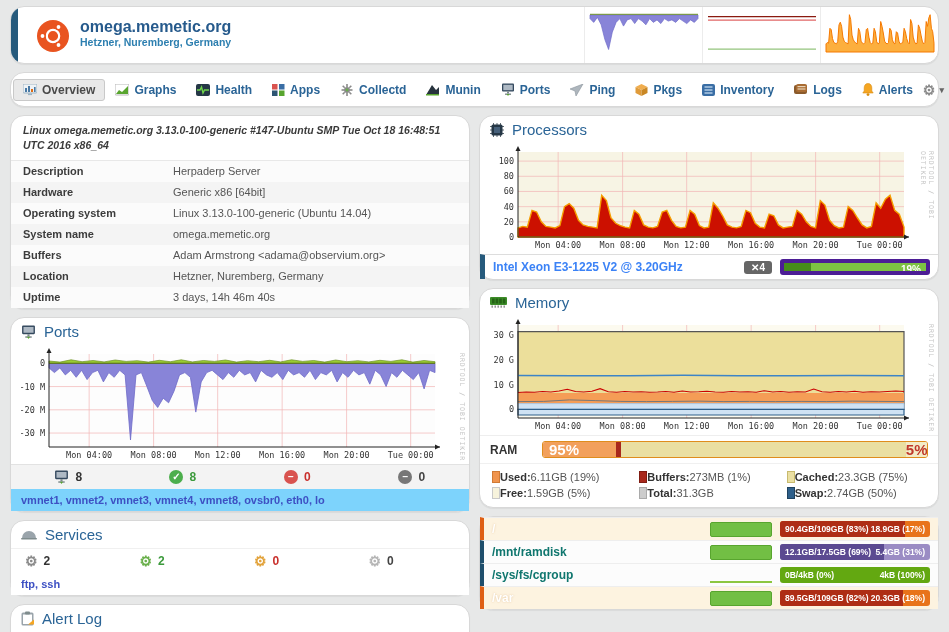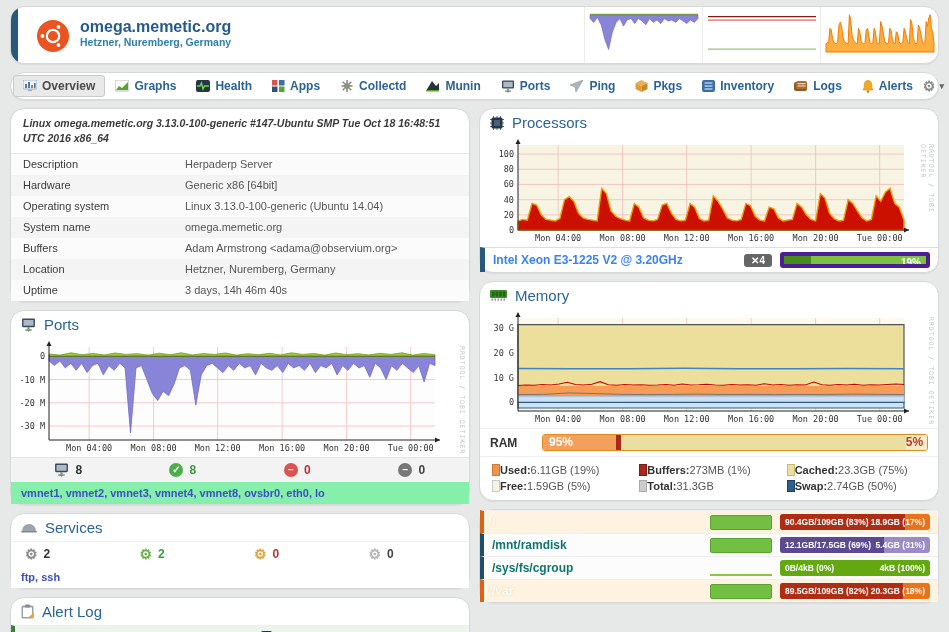--- a/index.html
+++ b/index.html
@@ -12,50 +12,50 @@
   .accent{width:7px;background:#265a7c;flex:none}
   .logo{width:34px;height:34px;margin:12px 10px 0 18px;flex:none}
   .titles{padding-top:10px;min-width:190px}
   .dev-title{font-size:16px;font-weight:bold;color:#265a8c;line-height:19px}
   .dev-sub{font-size:10.5px;font-weight:bold;color:#2d7fb0}
   .minis{margin-left:auto;display:flex;align-items:stretch}
   .mini{width:118px;border-left:1px solid #ececec;padding:2px 3px 0 3px;text-align:center}
   .mini svg{display:block;margin:0 auto}
   .mini-label{font-size:11px;font-weight:normal;color:#555;margin-top:17px}
   
-  .navbar{margin-top:8px;height:28px;display:flex;align-items:center;padding:0 2px;font-size:12px;font-weight:bold;color:#2a6496}
+  .navbar{margin-top:8px;height:35px;display:flex;align-items:center;padding:0 2px;font-size:12px;font-weight:bold;color:#2a6496}
   .nav-item{display:flex;align-items:center;gap:5px;padding:3px 9px;border-radius:3px;border:1px solid transparent;cursor:pointer;white-space:nowrap}
   .nav-item.active{background:#e9e9e9;border-color:#c9c9c9;color:#4a4a4a}
   .nav-item svg{display:block}
   .nav-right{margin-left:auto;display:flex;align-items:center;gap:4px;color:#8d8d8d;font-size:14px;padding-right:4px}
   .caret{font-size:9px;color:#666}
   
   .cols{display:flex;gap:9px;margin-top:8px;align-items:flex-start}
   .col{flex:1;min-width:0}
   .col .panel{margin-bottom:8px}
   .sec-title{display:flex;align-items:center;gap:8px;padding:5px 10px;font-size:15px;color:#2a6496}
   .sec-title svg{flex:none}
   
   .banner{padding:7px 12px;font-size:10.5px;font-weight:bold;font-style:italic;color:#3a3a3a;line-height:1.45;border-bottom:1px solid #e8e8e8}
   .sysrow{display:flex;padding:4px 12px;font-size:11px;line-height:13px}
   .sysrow:nth-child(odd){background:#f4f4f4}
   .sysrow:nth-child(even){background:#fbfbfb}
-  .syslabel{width:162px;font-weight:normal;color:#3c3c3c;flex:none}
+  .syslabel{width:150px;font-weight:bold;color:#3c3c3c;flex:none}
   .sysval{color:#555}
   
   .chartwrap{position:relative;padding:3px 12px 0 2px}
   .wm{position:absolute;right:3px;top:8px;writing-mode:vertical-rl;font-size:6.5px;color:#c4c4c4;font-family:"DejaVu Sans Mono",monospace;letter-spacing:1px}
   
   .statrow{display:flex;background:#f3f3f3;border-top:1px solid #e2e2e2;padding:5px 0}
   .stat{flex:1;display:flex;align-items:center;justify-content:center;gap:6px;font-size:12px;font-weight:bold;color:#333}
   .stat.left{justify-content:flex-start;padding-left:14px}
   .circ{width:14px;height:14px;border-radius:50%;display:flex;align-items:center;justify-content:center;color:#fff;font-size:10px;line-height:10px;flex:none}
   .circ.ok{background:#4cae4c}.circ.err{background:#d9534f}.circ.off{background:#777}
   .num-ok{color:#3c9a3c}.num-err{color:#c9302c}.num-off{color:#444}
-  .linksrow{padding:5px 10px;font-size:11px;font-weight:bold;color:#3d50c3;background:#86efac}
+  .linksrow{padding:5px 10px;font-size:11px;font-weight:bold;color:#3d50c3;background:#7dd3fc}
   .gear{font-size:14px;line-height:14px}
   .gear.g-def{color:#8b8b8b}.gear.g-ok{color:#6ab04c}.gear.g-warn{color:#e2a33c}.gear.g-off{color:#b5b5b5}
   
   .alertrow{display:flex;align-items:center;font-size:11px;padding:4px 8px;border-left:4px solid;border-top:1px solid #eee}
   .alertrow.ok{background:#ecf5ec;border-left-color:#3f7e3f}
   .a-dur{width:88px;color:#555;flex:none}
   .a-name{width:150px;font-weight:bold;color:#333;flex:none}
   .a-metric{width:105px;display:flex;align-items:center;gap:6px;font-weight:bold;color:#2a3f54;flex:none}
   .chipicon{width:11px;height:11px;background:#253746;border-radius:2px;position:relative;flex:none}
   .chipicon::after{content:"";position:absolute;inset:3px;background:#46607a}
@@ -64,21 +64,21 @@
   .cpurow{display:flex;align-items:center;border-top:1px solid #ddd;border-left:5px solid #265a7c;padding:4px 8px;gap:8px}
   .cpuname{font-size:12px;font-weight:bold;color:#3b82f6;flex:1}
   .badge{background:#666;color:#fff;font-size:10px;font-weight:bold;border-radius:3px;padding:1px 7px}
   .pbar{position:relative;width:150px;height:16px;background:#7cc242;border:4px solid #4c1d95;border-radius:3px;overflow:hidden;flex:none}
   .pfill{position:absolute;left:0;top:0;bottom:0;background:#468c1a}
   .plabel{position:absolute;right:5px;top:1px;font-size:10px;font-weight:bold;color:#fff}
   
   .ramrow{display:flex;align-items:center;padding:5px 10px;border-top:1px solid #eee;gap:10px}
   .ramlabel{font-size:12px;font-weight:bold;color:#333;width:42px}
   .rambar{flex:1;height:17px;border:1px solid #df8d1d;border-radius:3px;overflow:hidden;display:flex}
-  .rseg{height:100%;position:relative;font-size:12px;font-weight:bold;line-height:15px}
+  .rseg{height:100%;position:relative;font-size:15px;font-weight:bold;line-height:15px}
   .rseg.used{background:#f2a05c;color:#fff;padding-left:6px}
   .rseg.buffers{background:#a8281c}
   .rseg.cached{background:#eadfa2}
   .rseg.free{background:#f3ecc7;color:#c0392b;text-align:right;padding-right:4px}
   .legend{display:grid;grid-template-columns:1fr 1fr 1fr;gap:4px 8px;padding:7px 12px 8px 12px;border-top:1px solid #f0f0f0;font-size:11px}
   .litem{display:flex;align-items:center;white-space:nowrap}
   .sw{width:8px;height:12px;border:1px solid #999;flex:none}
   .llabel{font-weight:bold;color:#333}.lval{color:#555}
   
   .storrow{display:flex;align-items:center;gap:8px;padding:3px 8px;border-left:4px solid;border-top:1px solid #eee;min-height:23px}

